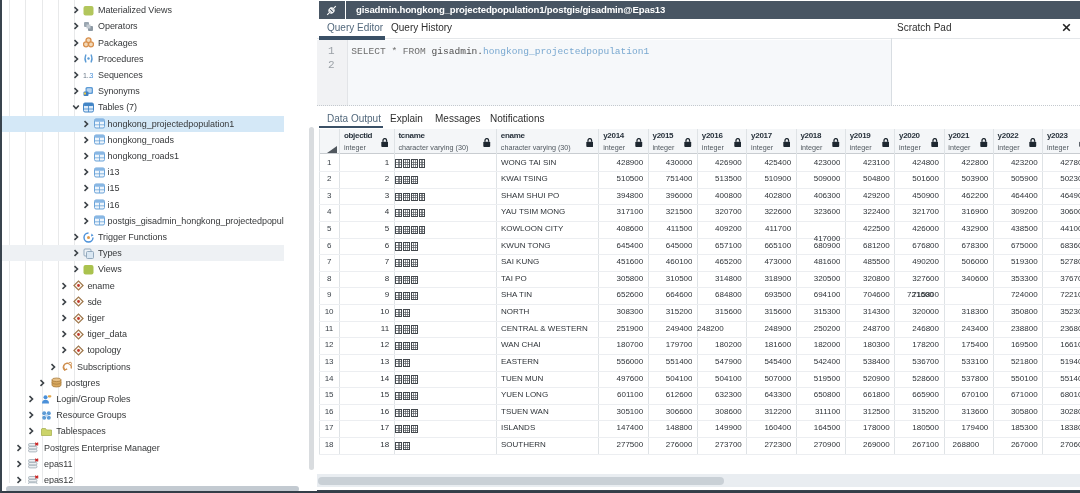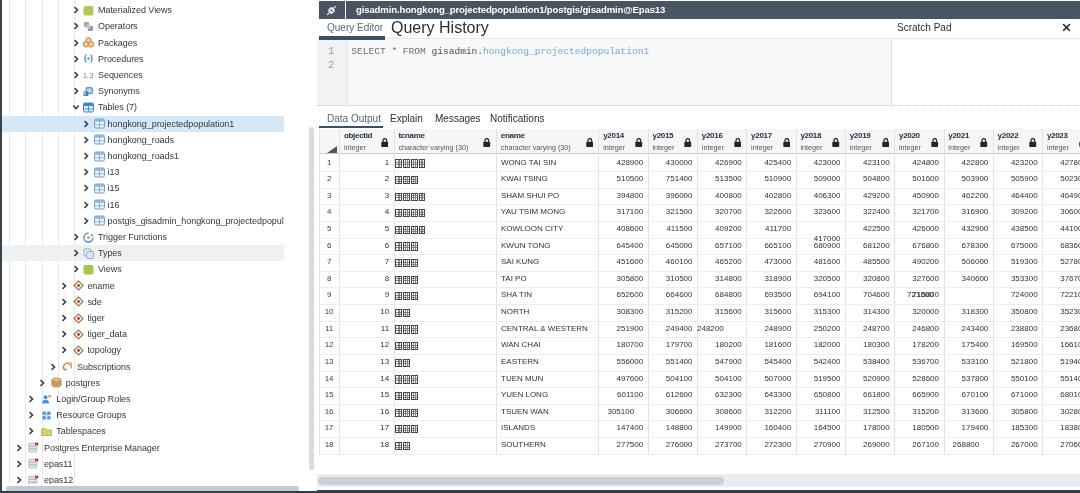--- a/index.html
+++ b/index.html
@@ -370,21 +370,21 @@
           <path d="M8.8 4.2 L10.8 2.2"></path>
 <path d="M4.0 5.6 L7.4 9.0 M5.6 4.0 L9.0 7.4"></path>
 <path d="M4.8 4.8 A2.4 2.4 0 0 0 4.6 8.4 A2.4 2.4 0 0 0 8.2 8.2"></path>
 <path d="M8.2 8.2 A2.4 2.4 0 0 0 8.4 4.6 A2.4 2.4 0 0 0 4.8 4.8"></path>
 </g>
       </svg></div>
 <div style="position:absolute;left:356px;top:1px;height:17.5px;line-height:17.5px;color:#fff;font-size:9.6px;font-weight:bold;letter-spacing:-0.15px">gisadmin.hongkong_projectedpopulation1/postgis/gisadmin@Epas13</div>
 
 <div style="position:absolute;left:316.5px;top:37.5px;width:763.5px;height:1px;background:#e4e7ea"></div>
 <div style="position:absolute;left:327px;top:19px;height:18.5px;line-height:18.5px;font-size:10px;color:#52687c">Query Editor</div>
-<div style="position:absolute;left:391px;top:19px;height:18.5px;line-height:18.5px;font-size:16px;color:#2e2e2e">Query History</div>
+<div style="position:absolute;left:391px;top:19px;height:18.5px;line-height:18.5px;font-size:10px;color:#2e2e2e">Query History</div>
 <div style="position:absolute;left:318.5px;top:36.4px;width:66px;height:3.4px;background:#3a5066"></div>
 <div style="position:absolute;left:897px;top:19px;height:18.5px;line-height:18.5px;font-size:10px;color:#2e2e2e">Scratch Pad</div>
 <div style="position:absolute;left:1062px;top:22.5px;line-height:0"><svg width="9" height="9" viewBox="0 0 9 9">
         <path d="M1.2 1.2 L7.8 7.8 M7.8 1.2 L1.2 7.8" stroke="#222" stroke-width="1.6"></path>
       </svg></div>
 
 <div style="position:absolute;left:316.5px;top:40px;width:574.5px;height:66px;background:#f6f8fa"></div>
 <div style="position:absolute;left:316.5px;top:40px;width:31px;height:66px;background:#f1f2f4;border-right:1px solid #e2e4e7"></div>
 <div style="position:absolute;left:316.5px;top:44.5px;width:18px;height:14.4px;font-size:11px;font-family:'Liberation Mono',monospace;color:#9aa0a6;text-align:right">1</div>
 <div style="position:absolute;left:316.5px;top:59px;width:18px;height:14.4px;font-size:11px;font-family:'Liberation Mono',monospace;color:#9aa0a6;text-align:right">2</div>
@@ -744,21 +744,21 @@
     <div class="gc" style="left:844.9px;top:387.14px;width:44.8px;text-align:right">661800</div>
     <div class="gc" style="left:894.2px;top:387.14px;width:44.8px;text-align:right">665900</div>
     <div class="gc" style="left:943.5px;top:387.14px;width:44.8px;text-align:right">670100</div>
     <div class="gc" style="left:992.8px;top:387.14px;width:44.8px;text-align:right">671000</div>
     <div class="gc" style="left:1042.1px;top:387.14px;width:44.8px;text-align:right">680100</div>
 <div style="position:absolute;left:319.2px;top:420.37px;width:760.8px;height:1px;background:#eceef1"></div>
     <div class="gc" style="left:319.2px;top:403.75px;width:19.9px;text-align:center;color:#3c434a">16</div>
     <div class="gc" style="left:339.1px;top:403.75px;width:50.0px;text-align:right">16</div>
     <div class="gc" style="left:395.4px;top:403.75px;width:100.6px;text-align:left"><span class="cj"></span><span class="cj"></span><span class="cj"></span></div>
     <div class="gc" style="left:501.0px;top:403.75px;width:97.4px;text-align:left">TSUEN WAN</div>
-    <div class="gc" style="left:598.4px;top:403.75px;width:44.8px;text-align:center">305100</div>
+    <div class="gc" style="left:598.4px;top:403.75px;width:44.8px;text-align:right">305100</div>
     <div class="gc" style="left:647.7px;top:403.75px;width:44.8px;text-align:right">306600</div>
     <div class="gc" style="left:697.0px;top:403.75px;width:44.8px;text-align:right">308600</div>
     <div class="gc" style="left:746.3px;top:403.75px;width:44.8px;text-align:right">312200</div>
     <div class="gc" style="left:795.6px;top:403.75px;width:44.8px;text-align:right">311100</div>
     <div class="gc" style="left:844.9px;top:403.75px;width:44.8px;text-align:right">312500</div>
     <div class="gc" style="left:894.2px;top:403.75px;width:44.8px;text-align:right">315200</div>
     <div class="gc" style="left:943.5px;top:403.75px;width:44.8px;text-align:right">313600</div>
     <div class="gc" style="left:992.8px;top:403.75px;width:44.8px;text-align:right">305800</div>
     <div class="gc" style="left:1042.1px;top:403.75px;width:44.8px;text-align:right">302800</div>
 <div style="position:absolute;left:319.2px;top:436.99px;width:760.8px;height:1px;background:#eceef1"></div>

